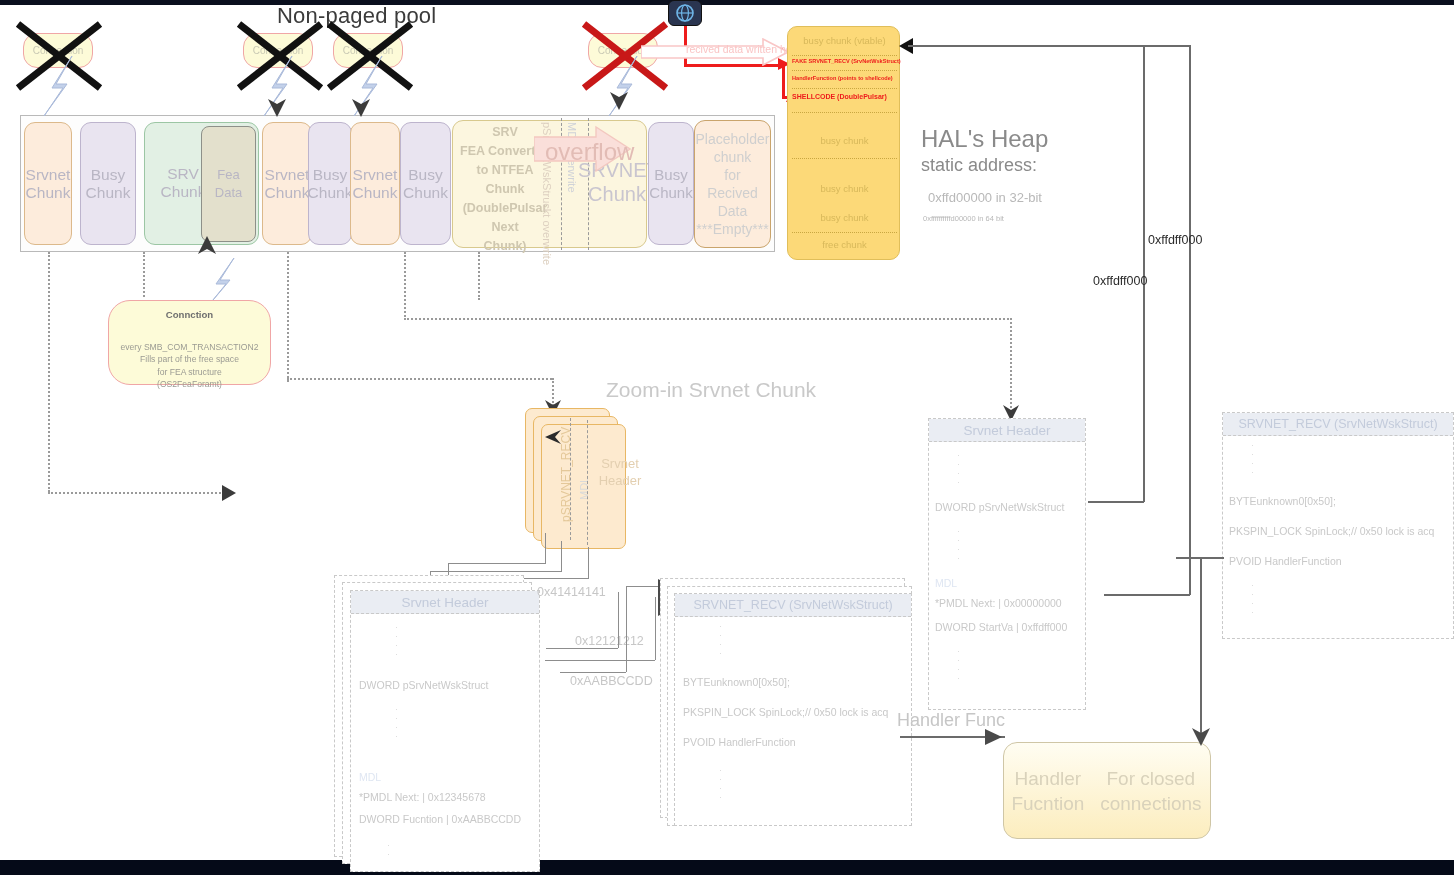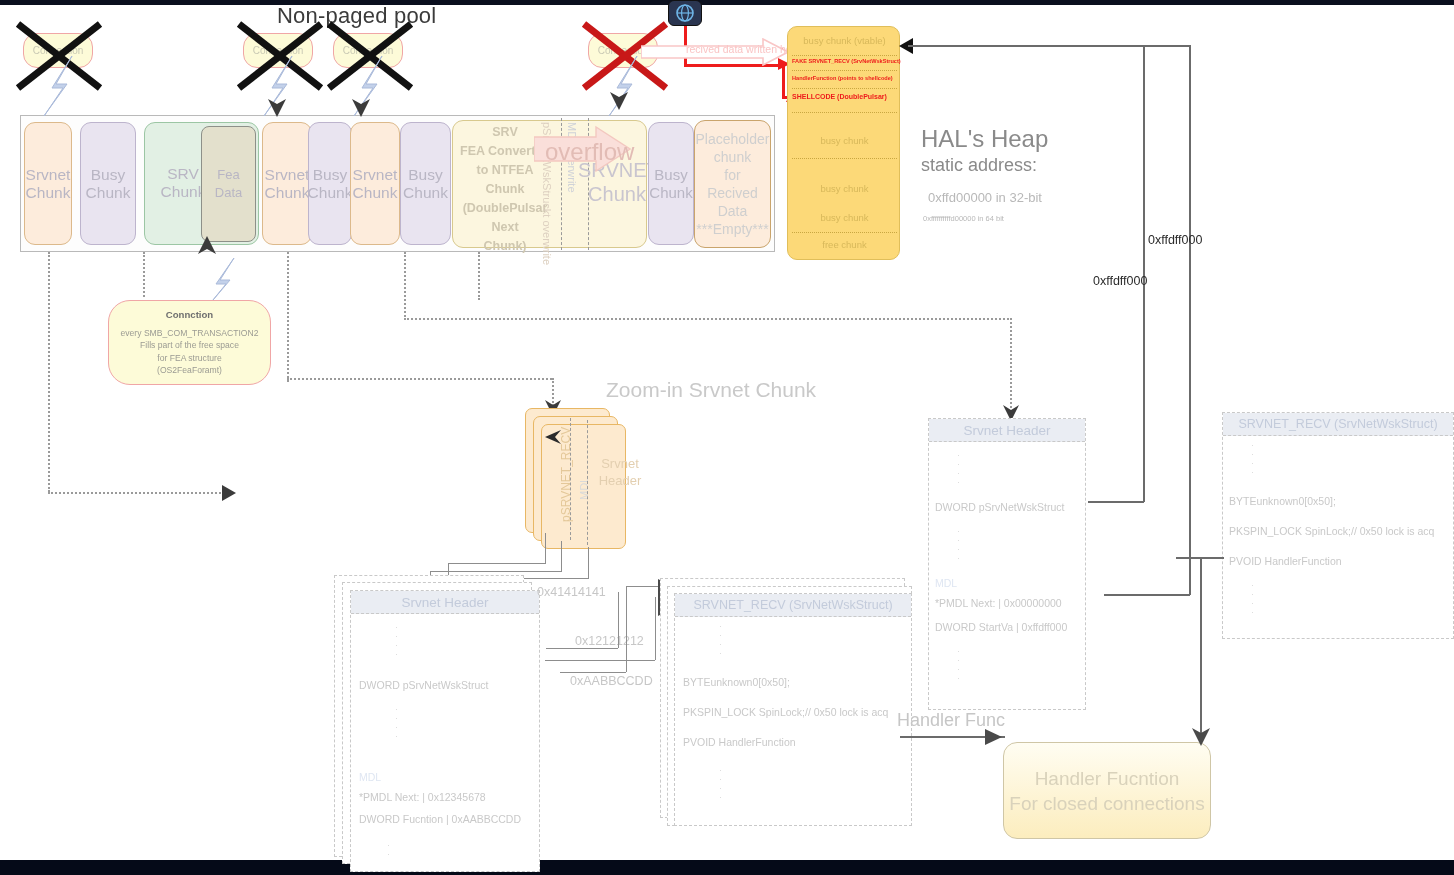--- a/index.html
+++ b/index.html
@@ -69,21 +69,21 @@
           border-radius:7px;}
   .vtxt{position:absolute;transform:rotate(90deg);transform-origin:left top;
         white-space:nowrap;color:#ecd2a4;font-size:13px;}
   .vtxt2{position:absolute;transform:rotate(-90deg);transform-origin:left top;
          white-space:nowrap;color:#e3cfb0;font-size:11px;}
 
   
   .handlerbox{left:1003px;top:742px;width:208px;height:97px;
               background:linear-gradient(180deg,#fffdf2 0%,#fcedbe 100%);
               border:1.4px solid #cfc6a6;border-radius:14px;
-              display:flex;flex-direction:column;align-items:center;
+              display:flex;align-items:center;
               justify-content:center;color:#d9d2bb;font-size:19px;line-height:25px;
               text-align:center;}
 
   
   .ovarrow{position:absolute;left:534px;top:125px;width:97px;height:48px;}
   .ovlabel{position:absolute;left:545px;top:138px;font-size:24px;color:#e2bcb5;}
 
   
   .hl{position:absolute;height:0;border-top:2px solid #6b6b6b;}
   .vl{position:absolute;width:0;border-left:2px solid #6b6b6b;}
@@ -239,21 +239,21 @@
   </svg>
   <svg class="abs" style="left:197px;top:236px;" width="20" height="22">
     <path d="M10,0 L19,18 L10,13 L1,18 Z" fill="#3b3b3b"></path>
   </svg>
   <svg class="abs" style="left:200px;top:252px;" width="46" height="56">
     <path d="M34,6 L16,32 L26,32 L8,54 L30,28 L20,28 Z" fill="#c3d1ea" stroke="#aabada" stroke-width="1"></path>
   </svg>
 
   <div class="abs callout">
     <b>Connction</b>
-    <div style="margin-top:5px;">
+    <div style="margin-top:19px;">
       <div>every SMB_COM_TRANSACTION2</div>
       <div>Fills part of the free space</div>
       <div>for FEA structure</div>
       <div>(OS2FeaForamt)</div>
     </div>
   </div>
 
   <div class="abs net-icon">
     <svg width="24" height="20" viewBox="0 0 24 20">
       <circle cx="12" cy="10" r="8" fill="none" stroke="#6fb6e8" stroke-width="1.6"></circle>

